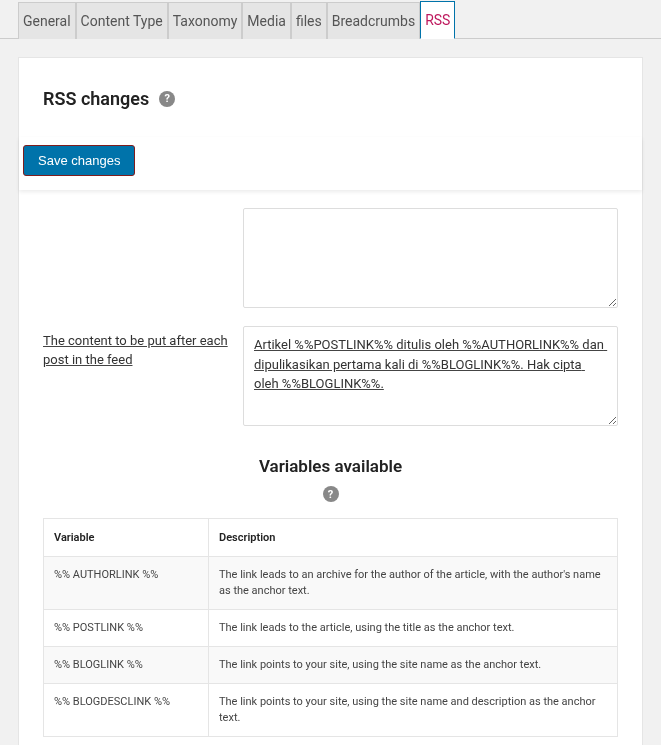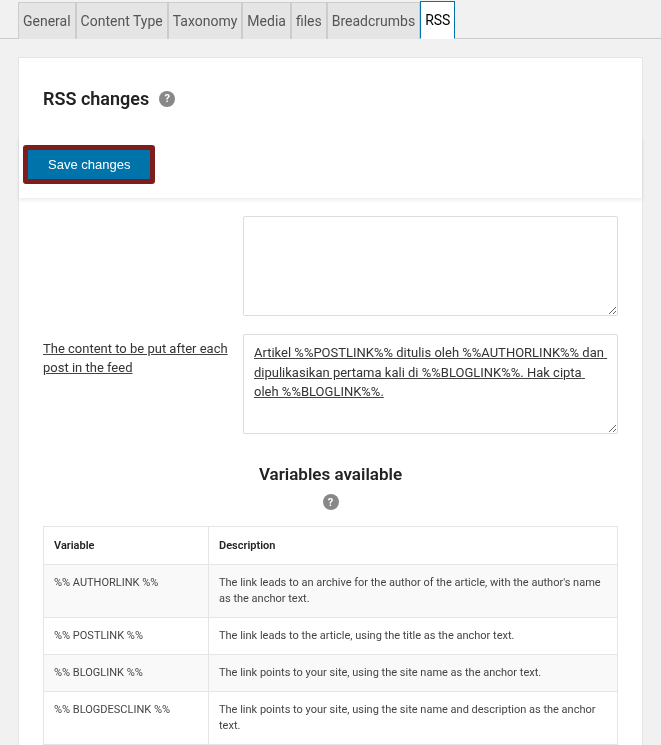--- a/index.html
+++ b/index.html
@@ -27,21 +27,21 @@
     font-size: 14px;
     color: #555;
     cursor: pointer;
     position: relative;
     top: 1px;
   }
   .tab.active {
     background: #fff;
     border: 1px solid #0073aa;
     border-bottom: 1px solid #fff;
-    color: #000000;
+    color: #be185d;
     text-align: center;
   }
   .card {
     background: #fff;
     margin: 18px;
     padding: 20px 24px;
     border: 1px solid #e5e5e5;
     box-shadow: 0 1px 1px rgba(0,0,0,0.02);
   }
   .section-title {
@@ -68,23 +68,23 @@
   }
   .sticky-save-wrap {
     position: relative;
     margin: 0 -24px 18px -24px;
     padding: 8px 0 14px 4px;
     box-shadow: 0 2px 4px rgba(0,0,0,0.08), 0 -4px 0 #fff;
     background:#fff;
   }
   .button-primary {
     background: #0073aa;
-    border: 5px solid #7f1d1d;
+    border: 1px solid #7f1d1d;
     color: #fff;
-    padding: 7px 20px;
+    padding: 7px 14px;
     font-size: 13px;
     border-radius: 3px;
     cursor: pointer;
   }
   .form-row {
     display: flex;
     align-items: flex-start;
     margin-bottom: 18px;
     text-decoration: underline;
   }

